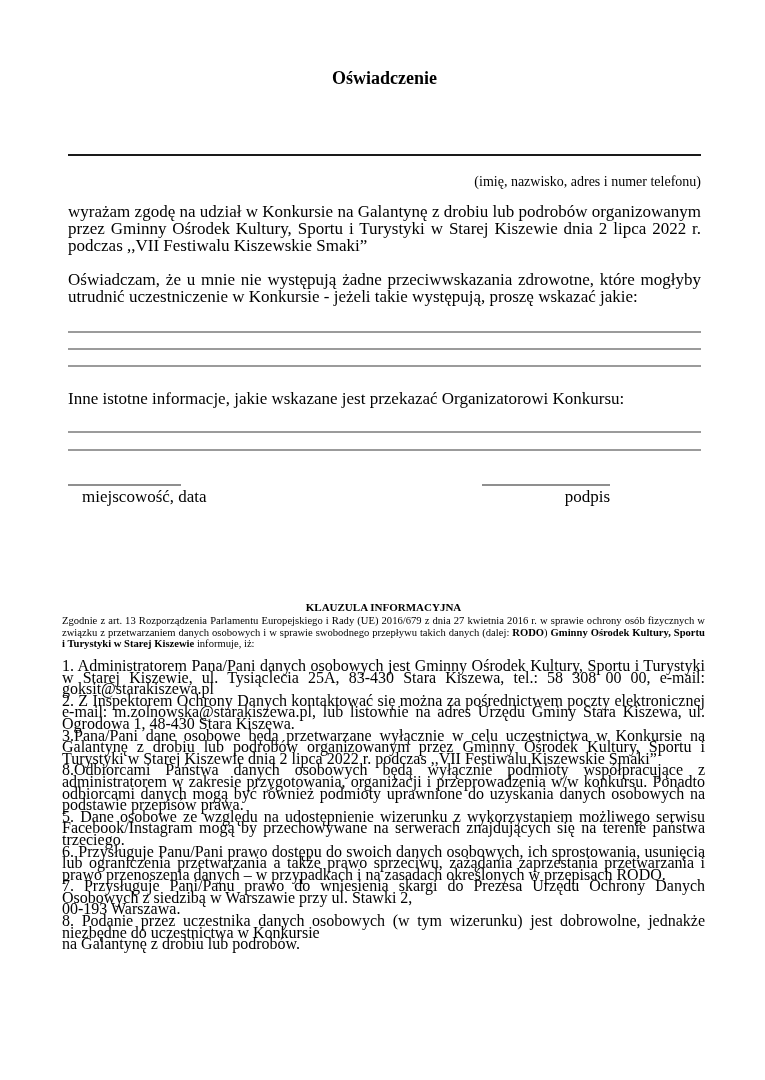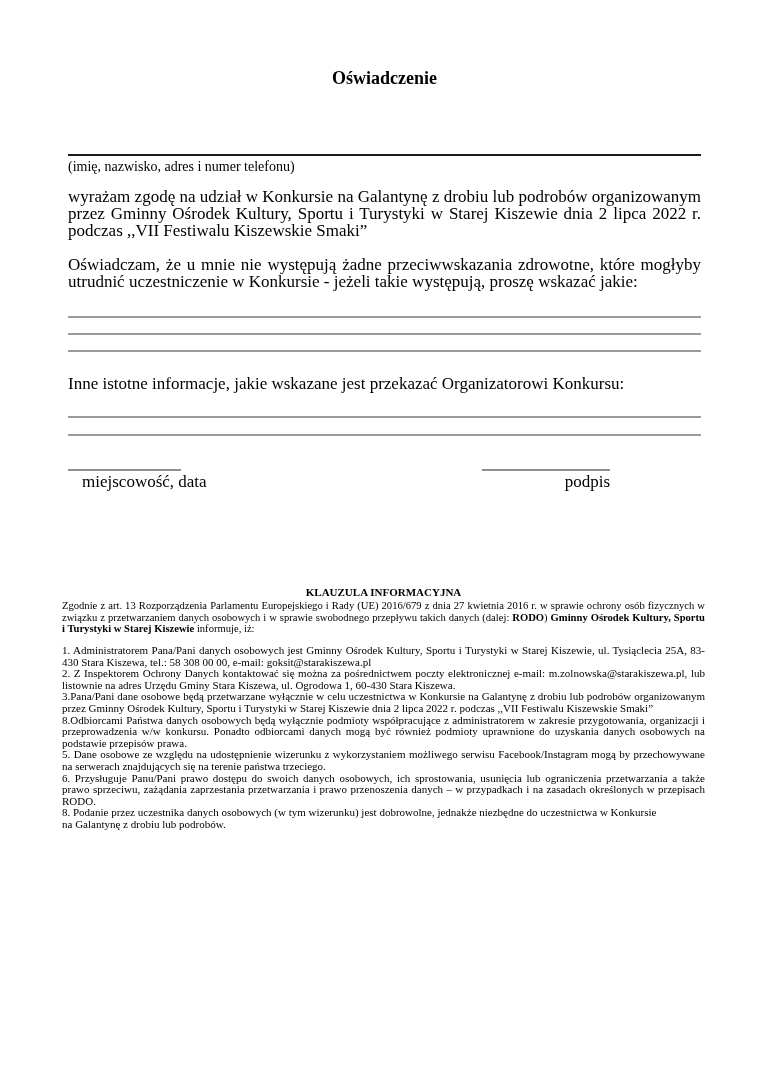--- a/index.html
+++ b/index.html
@@ -25,24 +25,24 @@
     line-height: 20px;
     font-weight: bold;
   }
   .name-block { margin-top: 66px; }
   .name-rule {
     border: none;
     border-top: 2px solid #1a1a1a;
     margin: 0;
   }
   .name-caption {
-    text-align: left;
+    text-align: right;
     font-size: 14px;
     line-height: 16px;
-    margin-top: 3px;
+    margin-top: 18px;
   }
   p.body-par {
     font-size: 17px;
     line-height: 17.2px;
     text-align: justify;
     margin: 16px 0 0 0;
   }
   p.body-par.first { margin-top: 13px; }
   .write-rule {
     border: none;
@@ -86,21 +86,21 @@
   }
   .clause-intro {
     margin: 2px 0 0 0;
     font-size: 10.6px;
     line-height: 11.6px;
     text-align: justify;
   }
   .clause-items { margin-top: 10px; }
   .clause-items p {
     margin: 0;
-    font-size: 11px;
+    font-size: 16px;
     line-height: 11.6px;
     text-align: justify;
     white-space: pre-line;
   }
 </style>
 </head>
 <body>
 
 <div class="page">
 
@@ -134,23 +134,25 @@
       <hr class="sig-rule">
       <div class="sig-label">podpis</div>
     </div>
   </div>
 
   <div class="clause">
     <h2 class="clause-title">KLAUZULA INFORMACYJNA</h2>
     <p class="clause-intro"><span>Zgodnie z art. 13 Rozporządzenia Parlamentu Europejskiego i Rady (UE) 2016/679 z dnia 27 kwietnia 2016 r. w sprawie ochrony osób fizycznych w związku z przetwarzaniem danych osobowych i w sprawie swobodnego przepływu takich danych (dalej: </span><b>RODO</b><span>) </span><b>Gminny Ośrodek Kultury, Sportu i Turystyki w Starej Kiszewie</b><span> informuje, iż:</span></p>
     <div class="clause-items">
       <p>1. Administratorem Pana/Pani danych osobowych jest Gminny Ośrodek Kultury, Sportu i Turystyki w Starej Kiszewie, ul. Tysiąclecia 25A, 83-430 Stara Kiszewa, tel.: 58 308 00 00, e-mail: goksit@starakiszewa.pl</p>
-      <p>2. Z Inspektorem Ochrony Danych kontaktować się można za pośrednictwem poczty elektronicznej e-mail: m.zolnowska@starakiszewa.pl, lub listownie na adres Urzędu Gminy Stara Kiszewa, ul. Ogrodowa 1, 60-430 Stara Kiszewa.</p>
+      <p>2. Z Inspektorem Ochrony Danych kontaktować się można za pośrednictwem poczty elektronicznej e-mail: m.zolnowska@starakiszewa.pl, lub listownie na adres Urzędu Gminy Stara Kiszewa, ul. Ogrodowa 1, 48-430 Stara Kiszewa.</p>
       <p>3.Pana/Pani dane osobowe będą przetwarzane wyłącznie w celu uczestnictwa w Konkursie na Galantynę z drobiu lub podrobów organizowanym przez Gminny Ośrodek Kultury, Sportu i Turystyki w Starej Kiszewie dnia 2 lipca 2022 r. podczas ,,VII Festiwalu Kiszewskie Smaki”</p>
       <p>8.Odbiorcami Państwa danych osobowych będą wyłącznie podmioty współpracujące z administratorem w zakresie przygotowania, organizacji i przeprowadzenia w/w konkursu. Ponadto odbiorcami danych mogą być również podmioty uprawnione do uzyskania danych osobowych na podstawie przepisów prawa.</p>
       <p>5. Dane osobowe ze względu na udostępnienie wizerunku z wykorzystaniem możliwego serwisu Facebook/Instagram mogą by przechowywane na serwerach znajdujących się na terenie państwa trzeciego.</p>
       <p>6. Przysługuje Panu/Pani prawo dostępu do swoich danych osobowych, ich sprostowania, usunięcia lub ograniczenia przetwarzania a także prawo sprzeciwu, zażądania zaprzestania przetwarzania i prawo przenoszenia danych – w przypadkach i na zasadach określonych w przepisach RODO.</p>
+      <p>7. Przysługuje Pani/Panu prawo do wniesienia skargi do Prezesa Urzędu Ochrony Danych Osobowych z siedzibą w Warszawie przy ul. Stawki 2,
+00-193 Warszawa.</p>
       <p>8. Podanie przez uczestnika danych osobowych (w tym wizerunku) jest dobrowolne, jednakże niezbędne do uczestnictwa w Konkursie
 na Galantynę z drobiu lub podrobów.</p>
     </div>
   </div>
 
 </div>
 
 </body></html>

